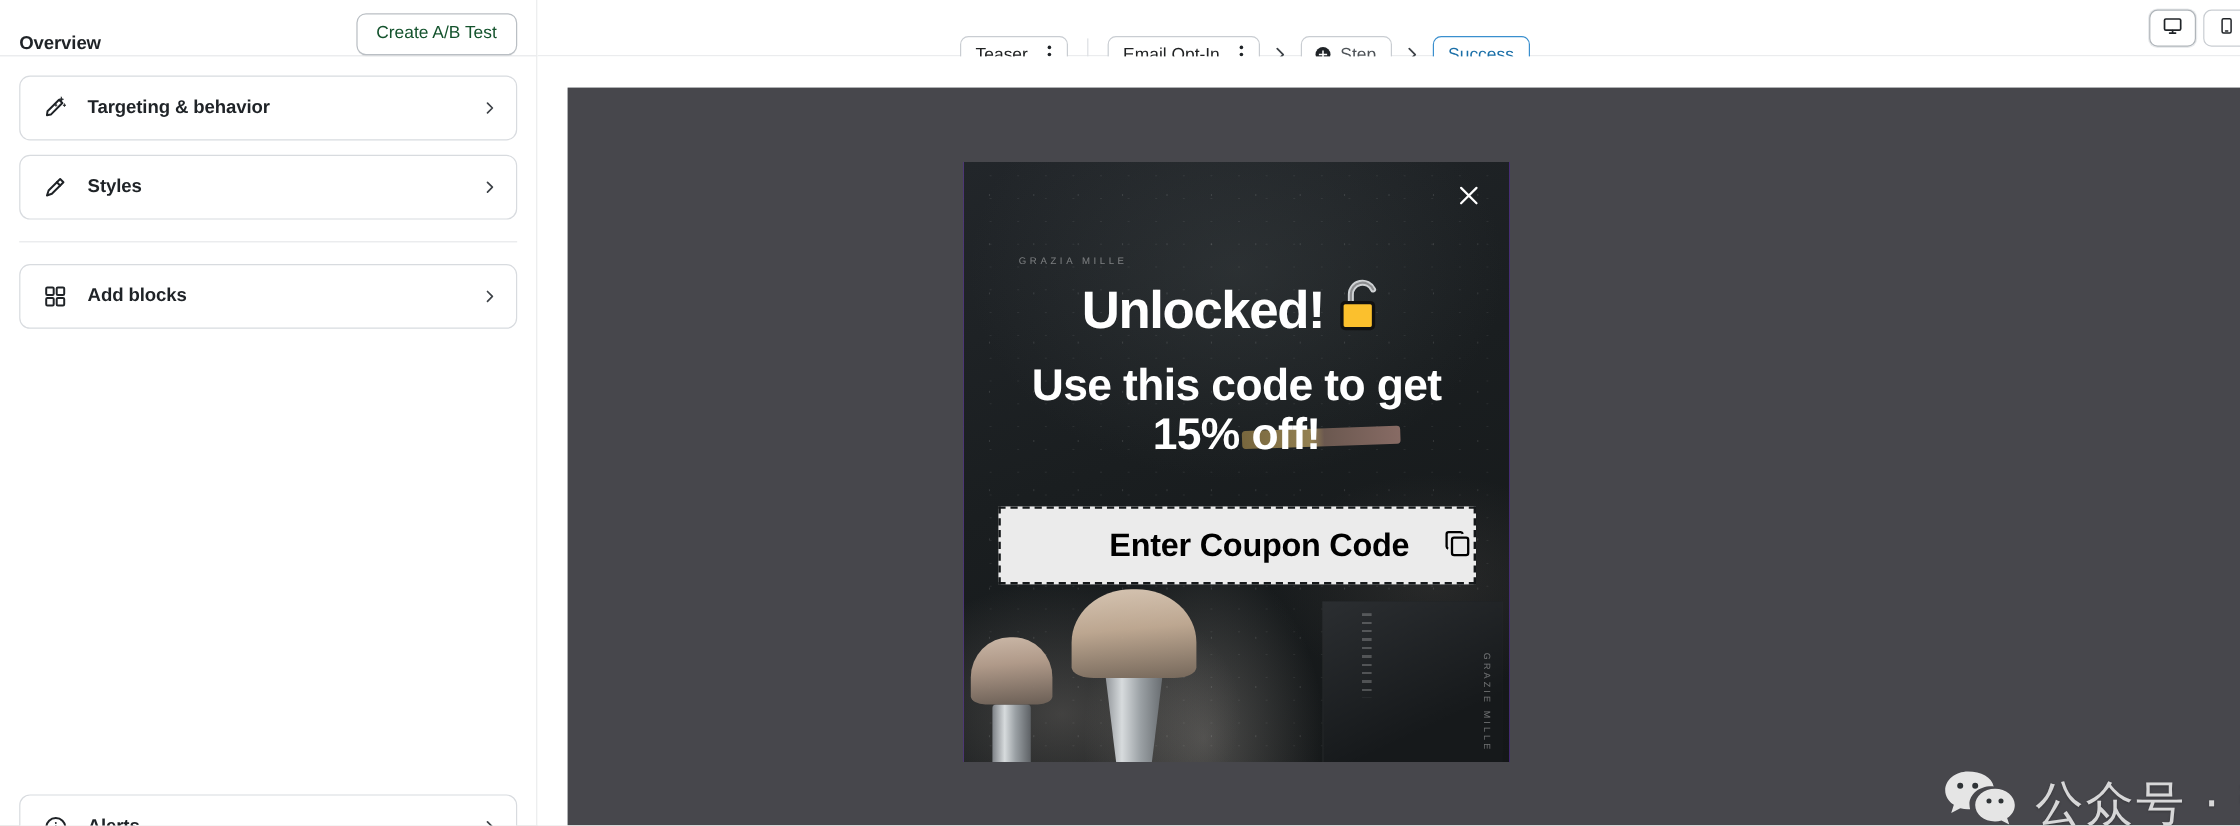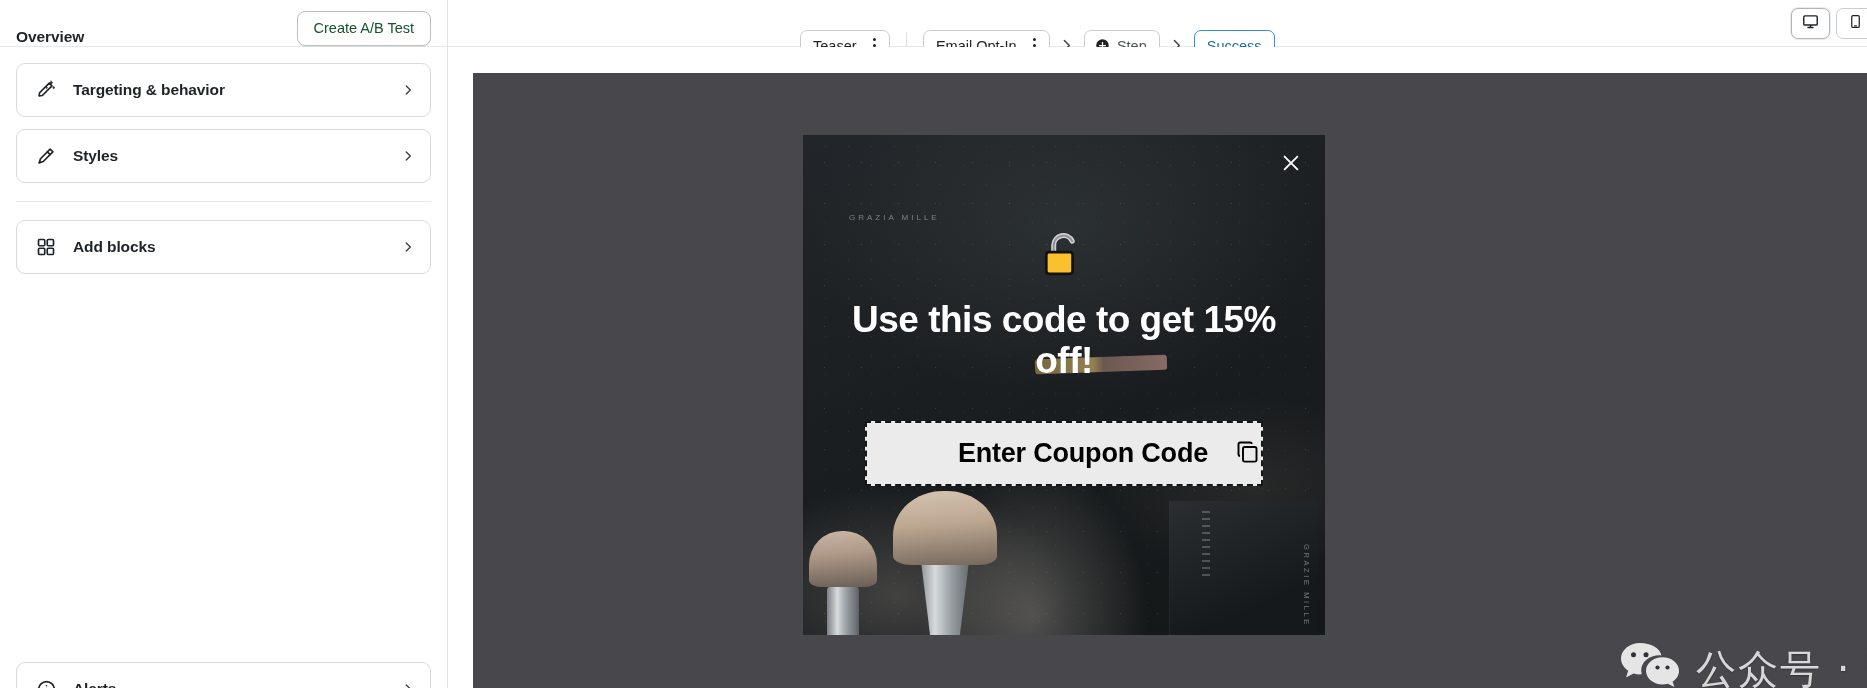--- a/index.html
+++ b/index.html
@@ -153,21 +153,21 @@
     position: absolute; left: 25px; top: 26px; right: 0; bottom: 0;
     background: #e9edf0;
   }
   .stage {
     position: absolute; left: 0px; top: 0px; right: 0; bottom: 0;
     background: #47474c;
   }
   .modal {
     position: absolute;
     left: 330px; top: 62px;
-    width: 522px; height: 500px;
+    width: 455px; height: 500px;
     background: #6d28d9;
     overflow: hidden;
     box-shadow: 0 0 0 0 rgba(0,0,0,0);
   }
   
   .modal-bg {
     position: absolute; inset: 0;
     background:
       radial-gradient(ellipse 60% 40% at 18% 92%, rgba(190,178,170,0.26) 0%, rgba(0,0,0,0) 55%),
       radial-gradient(ellipse 38% 52% at 44% 96%, rgba(205,196,188,0.30) 0%, rgba(0,0,0,0) 58%),
@@ -460,20 +460,21 @@
             <div class="grazia-v">GRAZIE MILLE</div>
 
             <div class="modal-close">
               <svg width="22" height="22" viewBox="0 0 24 24" fill="none" stroke="#ffffff" stroke-width="2" stroke-linecap="round">
                 <path d="M5 5l14 14M19 5L5 19"></path>
               </svg>
             </div>
 
             <div class="modal-content">
               <div class="m-head">
+                <span>Unlocked!</span>
                 <span>
                   <svg width="46" height="48" viewBox="0 0 40 42">
                     <path d="M11 19V12.5a8.5 8.5 0 0 1 16.2-3.6" fill="none" stroke="#cfd2d4" stroke-width="4.4" stroke-linecap="round"></path>
                     <path d="M11 19V12.5a8.5 8.5 0 0 1 16.2-3.6" fill="none" stroke="#111111" stroke-width="1.6" stroke-linecap="round" opacity="0.35"></path>
                     <rect x="4.5" y="18.5" width="23" height="19" rx="2.4" fill="#fbc02d" stroke="#111111" stroke-width="2.4"></rect>
                   </svg>
                 </span>
               </div>
               <div class="m-sub">Use this code to get 15% off!</div>
 

